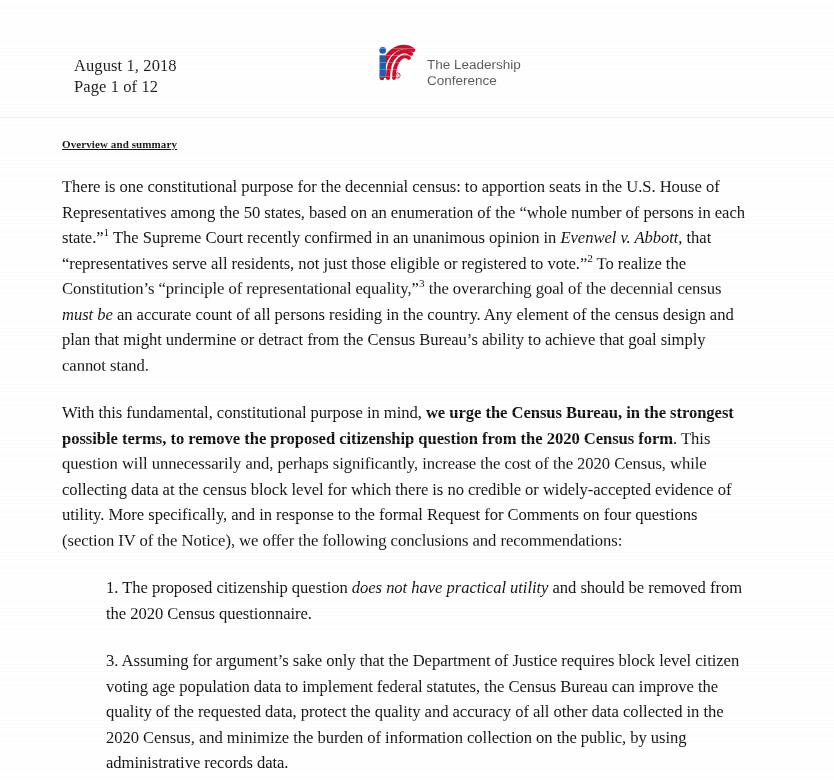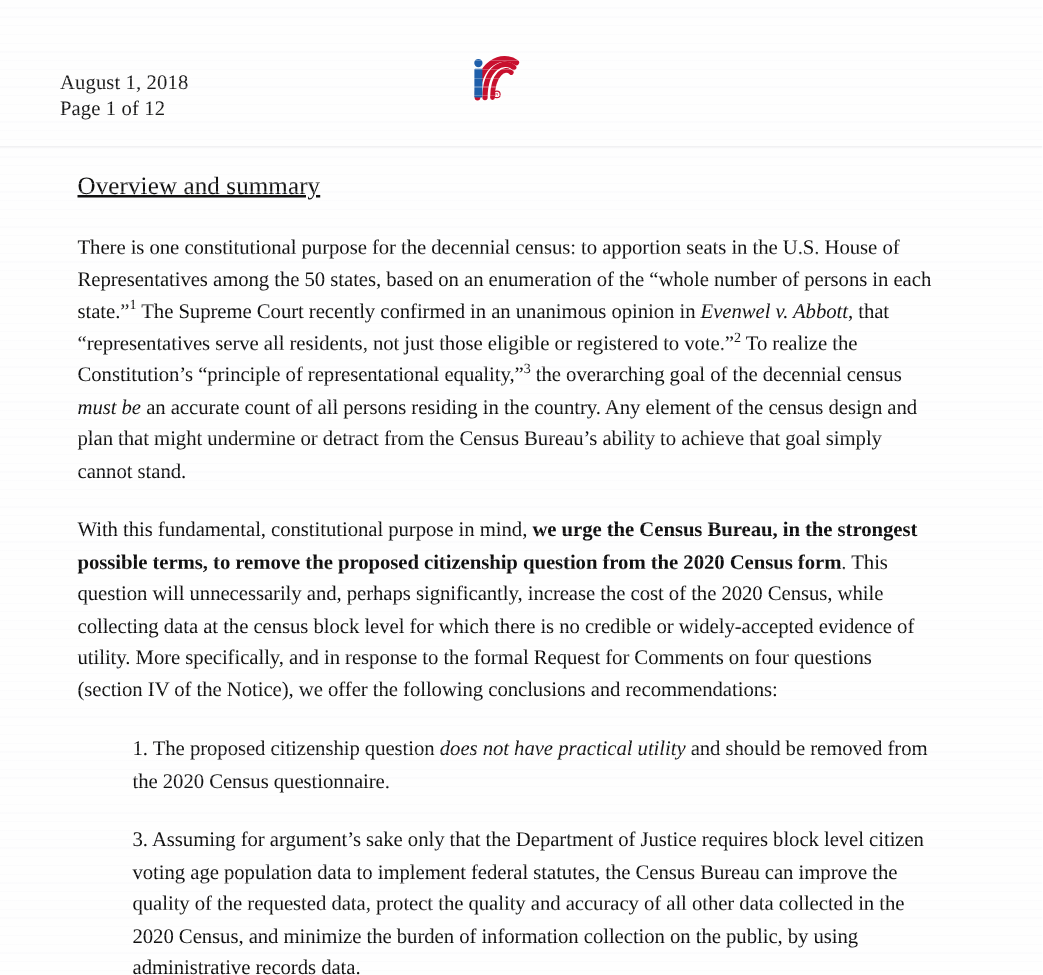--- a/index.html
+++ b/index.html
@@ -25,21 +25,21 @@
   }
 
   
   .header {
     position: relative;
     height: 117px;
   }
 
   .header-meta {
     position: absolute;
-    left: 48px;
+    left: 74px;
     top: 55px;
     font-size: 16.5px;
     line-height: 21px;
     color: #1a1a1a;
     white-space: nowrap;
   }
   .header-meta div { letter-spacing: 0.1px; }
 
   .logo-block {
     position: absolute;
@@ -78,22 +78,22 @@
 
   
   .content {
     position: absolute;
     left: 62px;
     top: 138px;
     width: 690px;
   }
 
   .section-heading {
-    font-size: 20px;
-    font-weight: normal;
+    font-size: 11px;
+    font-weight: bold;
     text-decoration: underline;
     margin: 0 0 24px 0;
     letter-spacing: 0.1px;
   }
 
   p.body-par {
     font-size: 16.6px;
     line-height: 25.5px;
     margin: 0 0 22px 0;
     text-align: left;
@@ -154,20 +154,24 @@
           <path d="M16 40 C 16 16, 31 9, 39 16" fill="none" stroke="#c8102e" stroke-width="4.2" stroke-linecap="round"></path>
           <path d="M22 40 C 22 21, 32 15, 37 20" fill="none" stroke="#c8102e" stroke-width="3.8" stroke-linecap="round"></path>
 
           <rect x="7.5" y="17" width="6.4" height="23" rx="0.6" fill="#1f5faa"></rect>
           <circle cx="10.7" cy="12.4" r="3.3" fill="#1f5faa"></circle>
 
           <circle cx="25.5" cy="37.5" r="2.6" fill="none" stroke="#c8102e" stroke-width="0.9"></circle>
           <text x="25.5" y="38.7" font-size="3.4" text-anchor="middle" fill="#c8102e" font-family="Liberation Sans, sans-serif">R</text>
         </svg>
       </div>
+      <div class="logo-text">
+        <div>The Leadership</div>
+        <div>Conference</div>
+      </div>
     </div>
 
     <div class="header-rule"></div>
   </div>
 
   <div class="content">
 
     <div class="section-heading">Overview and summary</div>
 
     <p class="body-par"><span>There is one constitutional purpose for the decennial census: to apportion seats in the U.S. House of Representatives among the 50 states, based on an enumeration of the “whole number of persons in each state.”</span><sup>1</sup><span> The Supreme Court recently confirmed in an unanimous opinion in </span><i>Evenwel v. Abbott</i><span>, that “representatives serve all residents, not just those eligible or registered to vote.”</span><sup>2</sup><span> To realize the Constitution’s “principle of representational equality,”</span><sup>3</sup><span> the overarching goal of the decennial census </span><i>must be</i><span> an accurate count of all persons residing in the country. Any element of the census design and plan that might undermine or detract from the Census Bureau’s ability to achieve that goal simply cannot stand.</span></p>

